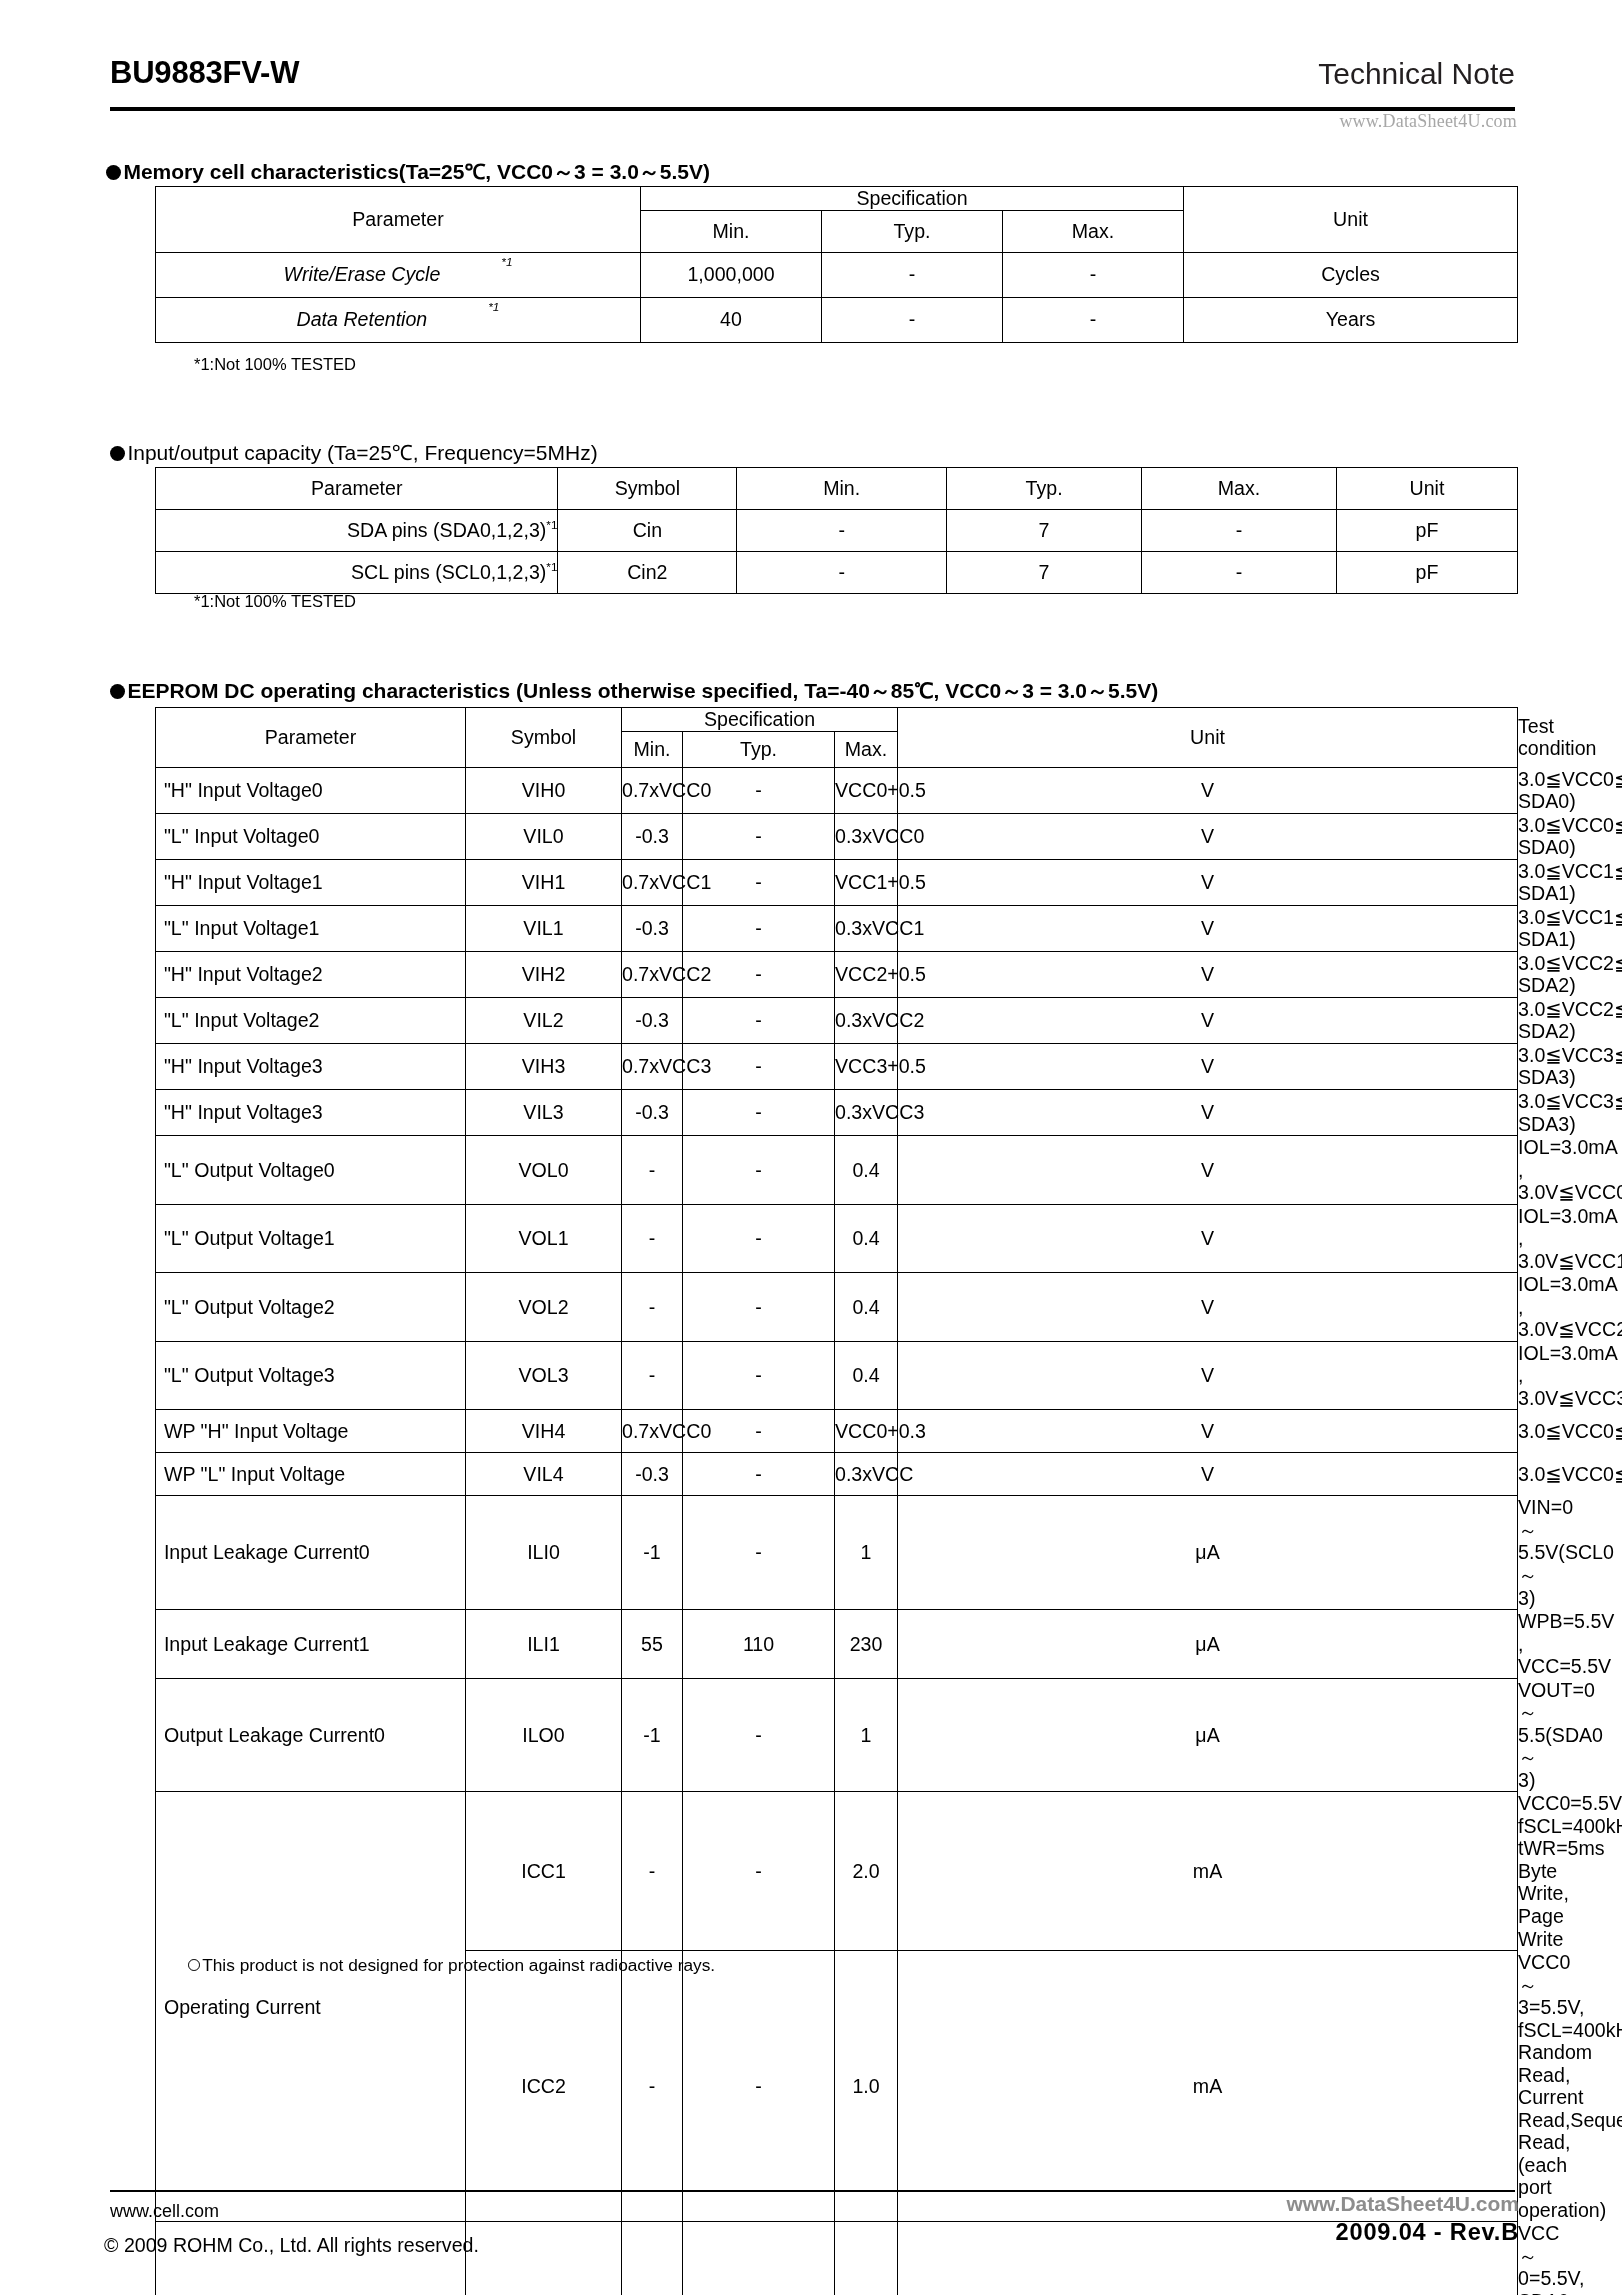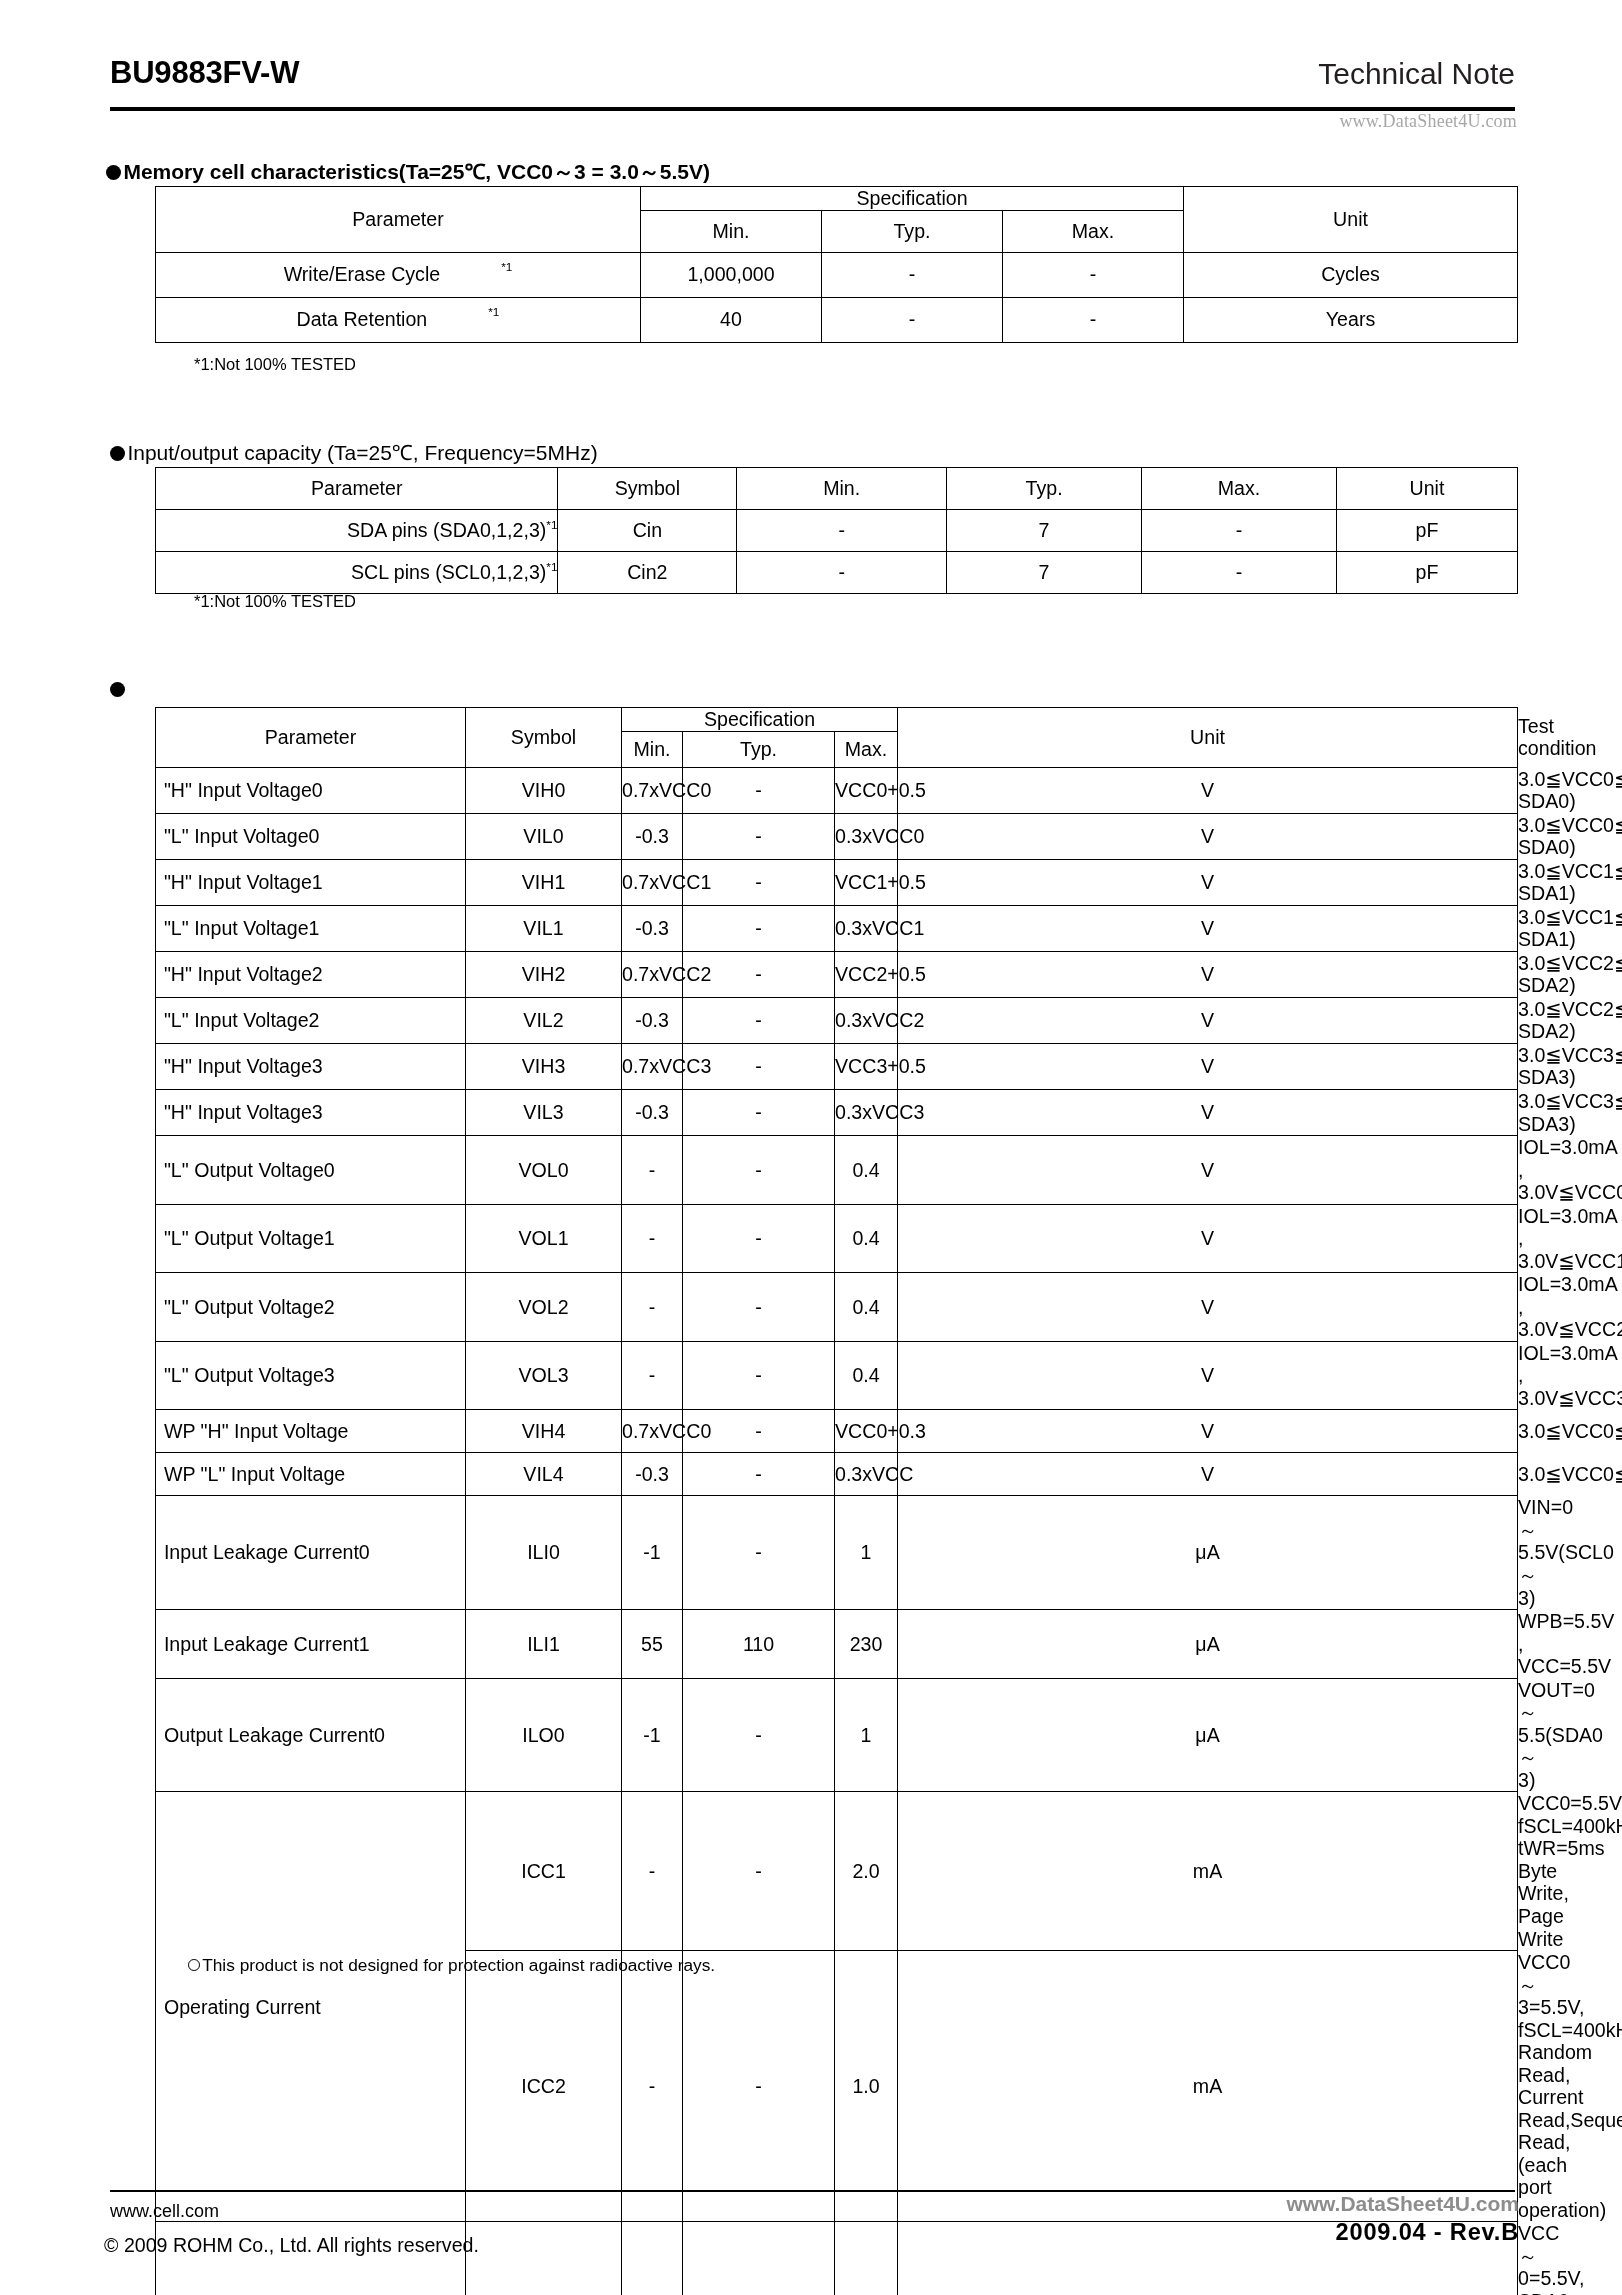--- a/index.html
+++ b/index.html
@@ -125,21 +125,22 @@
     border: 1.6px solid #000;
     border-radius: 50%;
     margin-right: 2.4px;
     vertical-align: 0px;
     box-sizing: border-box;
   }
 
   
   .pname {
     display: flex;
-    align-items: center;
+    align-items: flex-start;
+    font-style: italic;
   }
   .pname .nm { flex: 0 0 auto; }
   .pname .mk {
     margin-left: 61px;
     font-size: 11.8px;
     position: relative;
     top: -7px;
   }
 
   
@@ -299,21 +300,21 @@
         <td>7</td>
         <td>-</td>
         <td>pF</td>
       </tr>
     </tbody>
   </table>
 
   <div class="tblnote" style="left:194px; top:592px;">*1:Not 100%  TESTED</div>
 
   <div class="sec bold" style="left:110px; top:677px;">
-    <span class="bullet"></span>
+    <span class="bullet"></span><span>EEPROM DC operating characteristics (Unless otherwise specified, Ta=-40～85℃, VCC0～3 = 3.0～5.5V)</span>
   </div>
 
   <table class="dt" style="left:155px; top:707px; width:1363px;">
     <colgroup>
       <col style="width:155px">
       <col style="width:155px">
       <col style="width:60px">
       <col style="width:96px">
       <col style="width:61px">
       <col style="width:152px">

